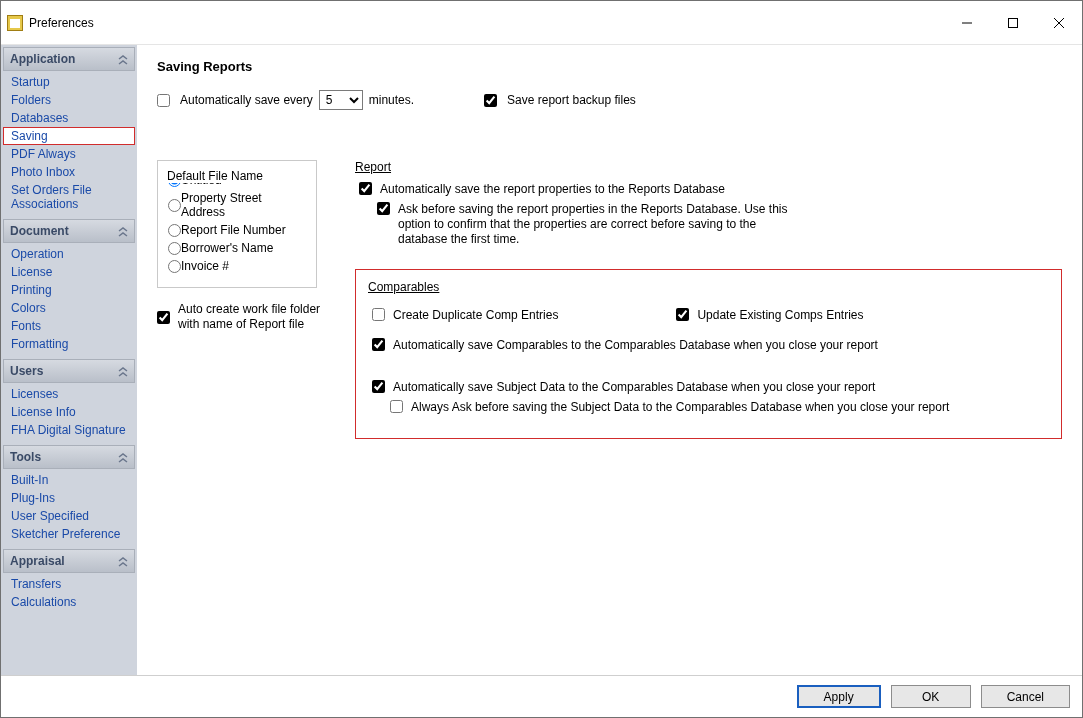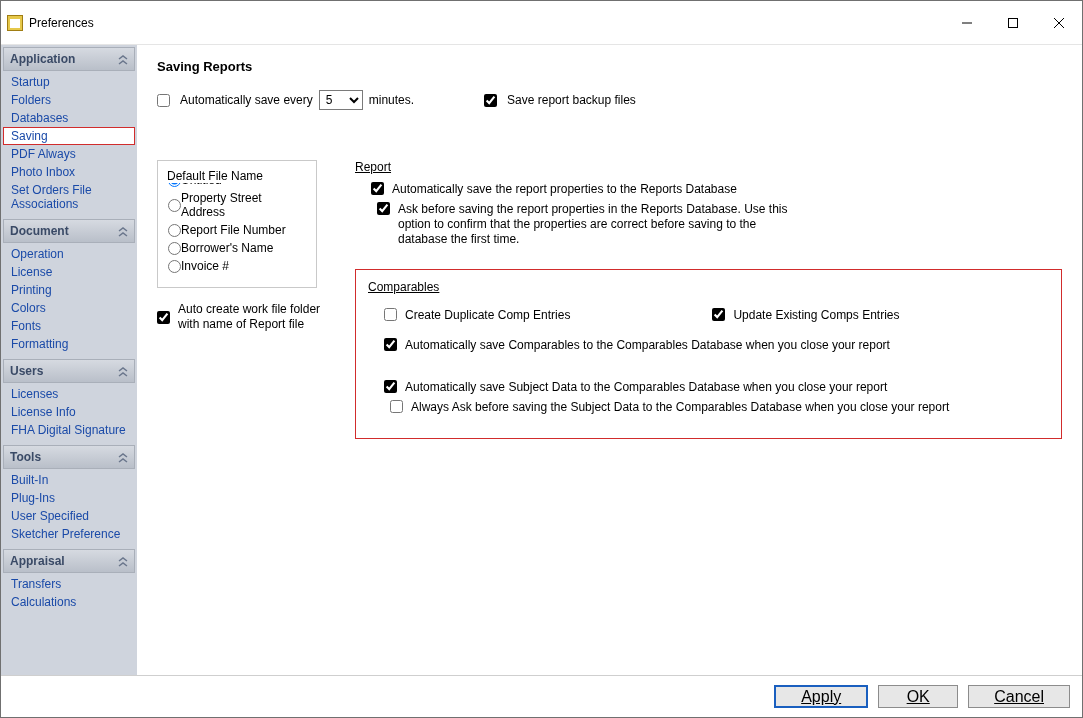--- a/index.html
+++ b/index.html
@@ -167,21 +167,21 @@
   }
   .u-heading {
     font-weight:400;
     text-decoration: underline;
     margin-bottom: 8px;
   }
   .ck-line {
     display:flex;
     align-items:flex-start;
     gap:4px;
-    margin: 6px 16px;
+    margin: 6px 4px;
     font-size:12px;
   }
   .ck-line.indent {
     margin-left: 22px;
   }
   .multiline {
     line-height: 1.25;
   }
   .comparables-box {
     border: 1.5px solid #d12c2c;
@@ -213,24 +213,23 @@
     background:#fff;
   }
   .btn {
     min-width: 80px;
     height: 23px;
     border:1px solid #8c8c8c;
     background: #e7e7e7;
     display:flex;
     align-items:center;
     justify-content:center;
-    font-size:16px;
+    font-size:12px;
     cursor: default;
     padding: 0 25px;
-    text-decoration: underline;
   }
   .btn.primary {
     border: 2px solid #1a5fbf;
     background: #e7e7e7;
   }
 </style>
 </head>
 <body>
 
 <div class="window">

